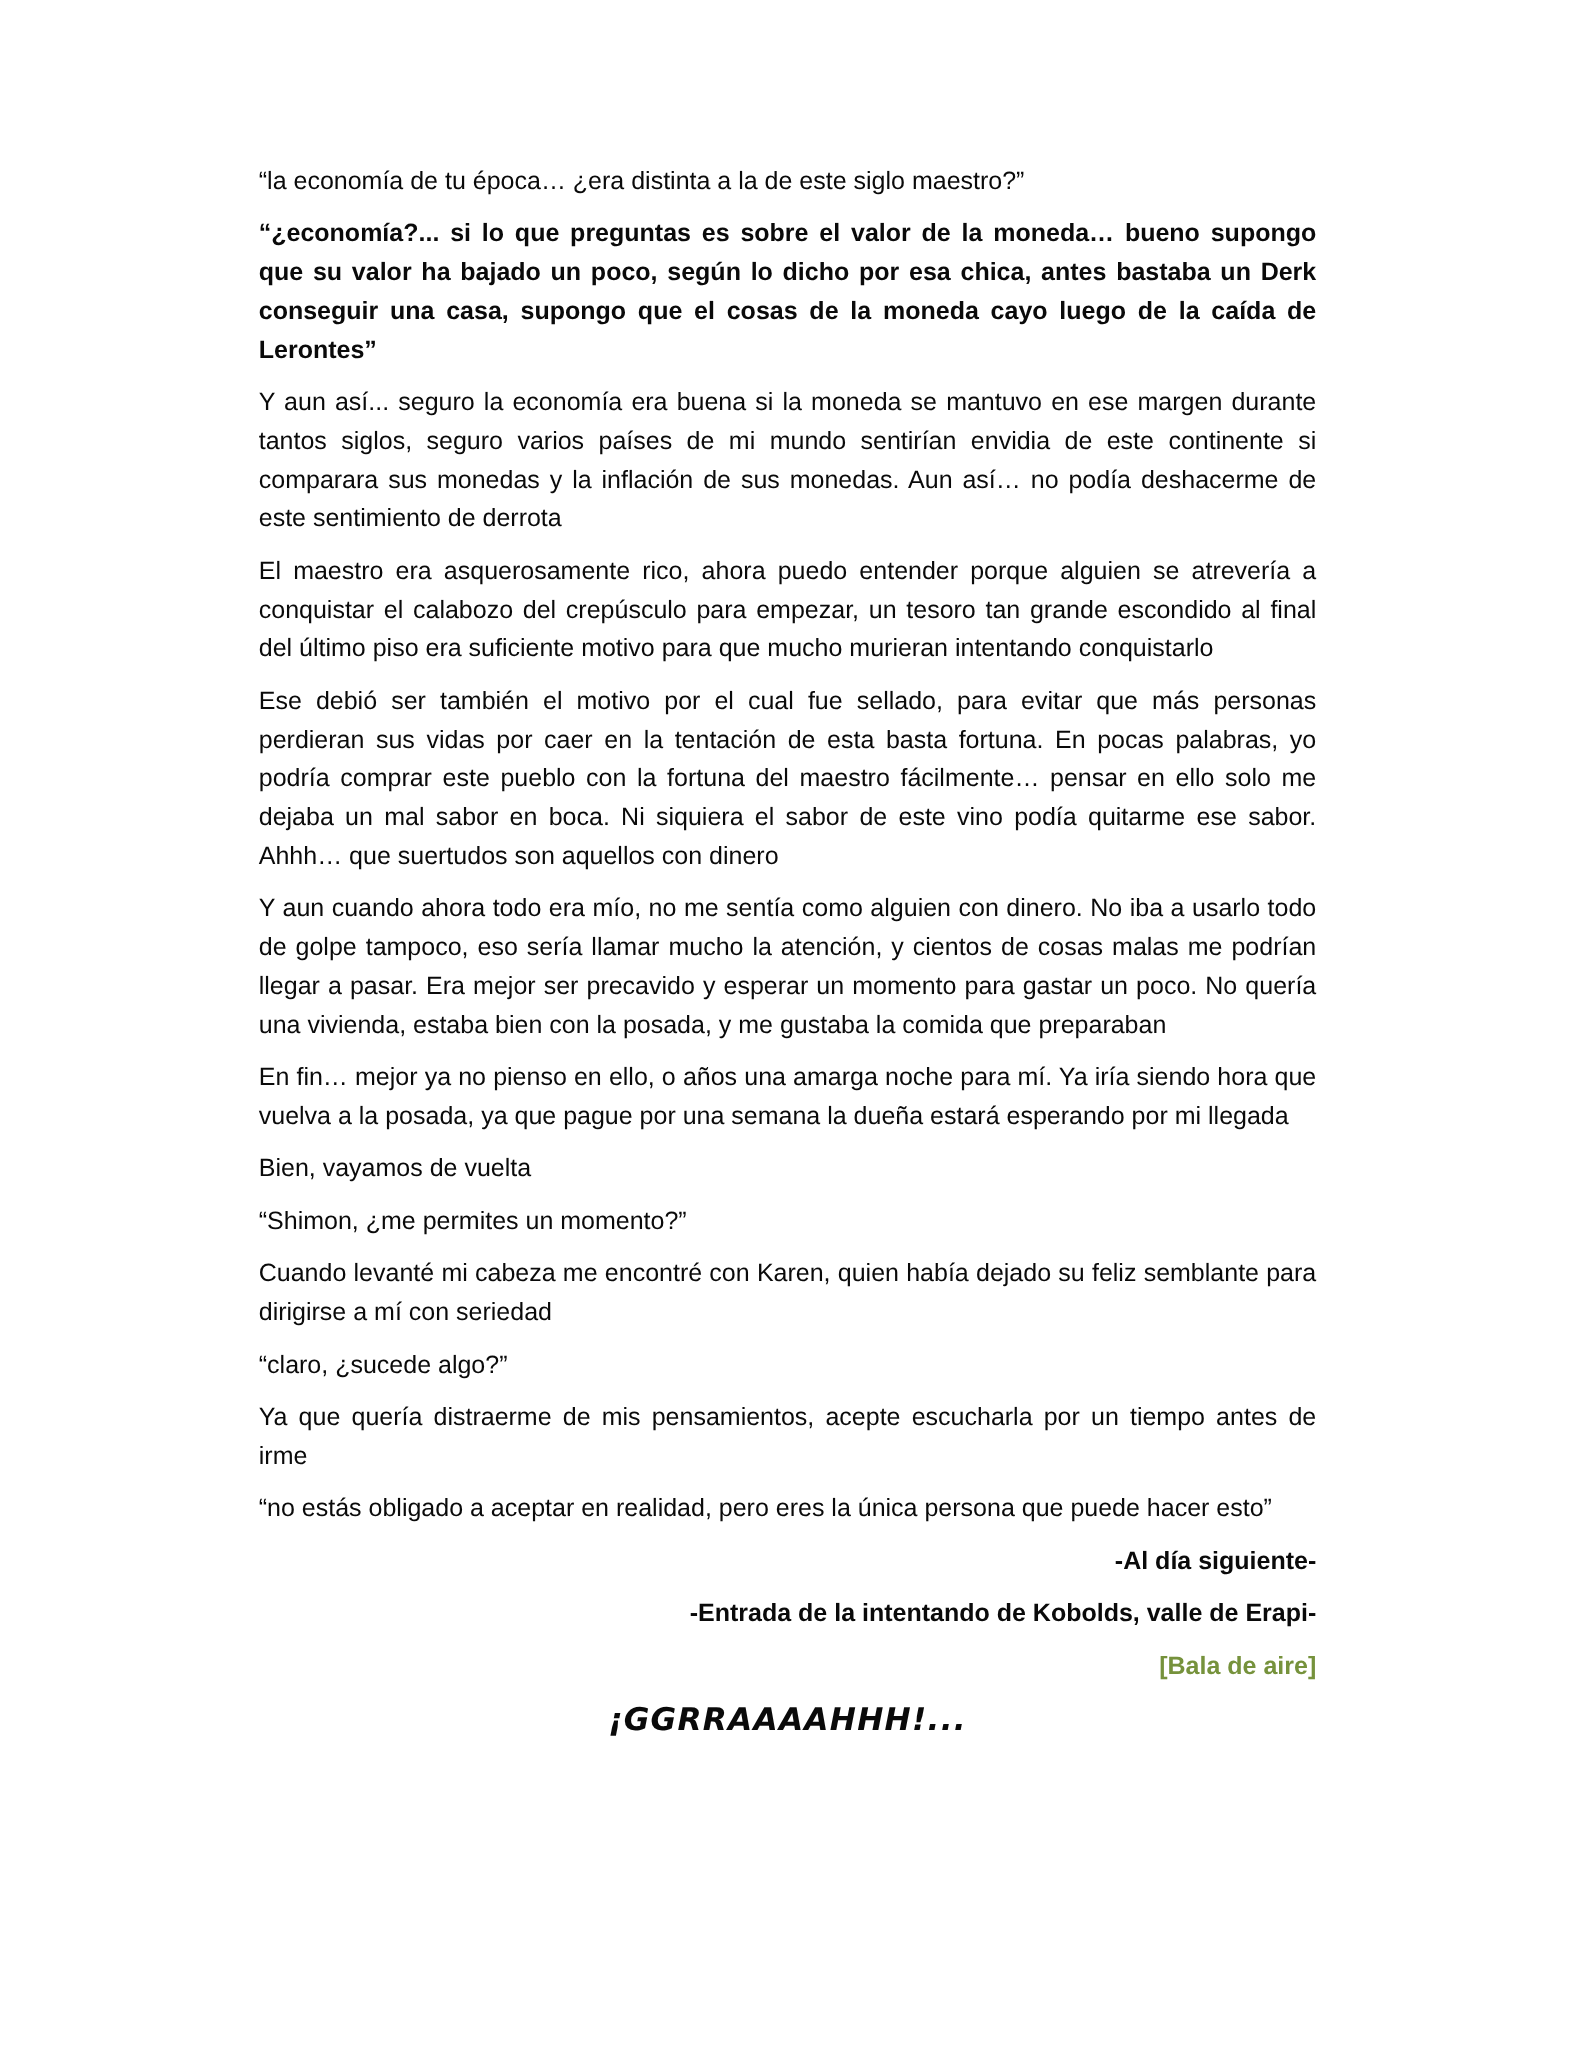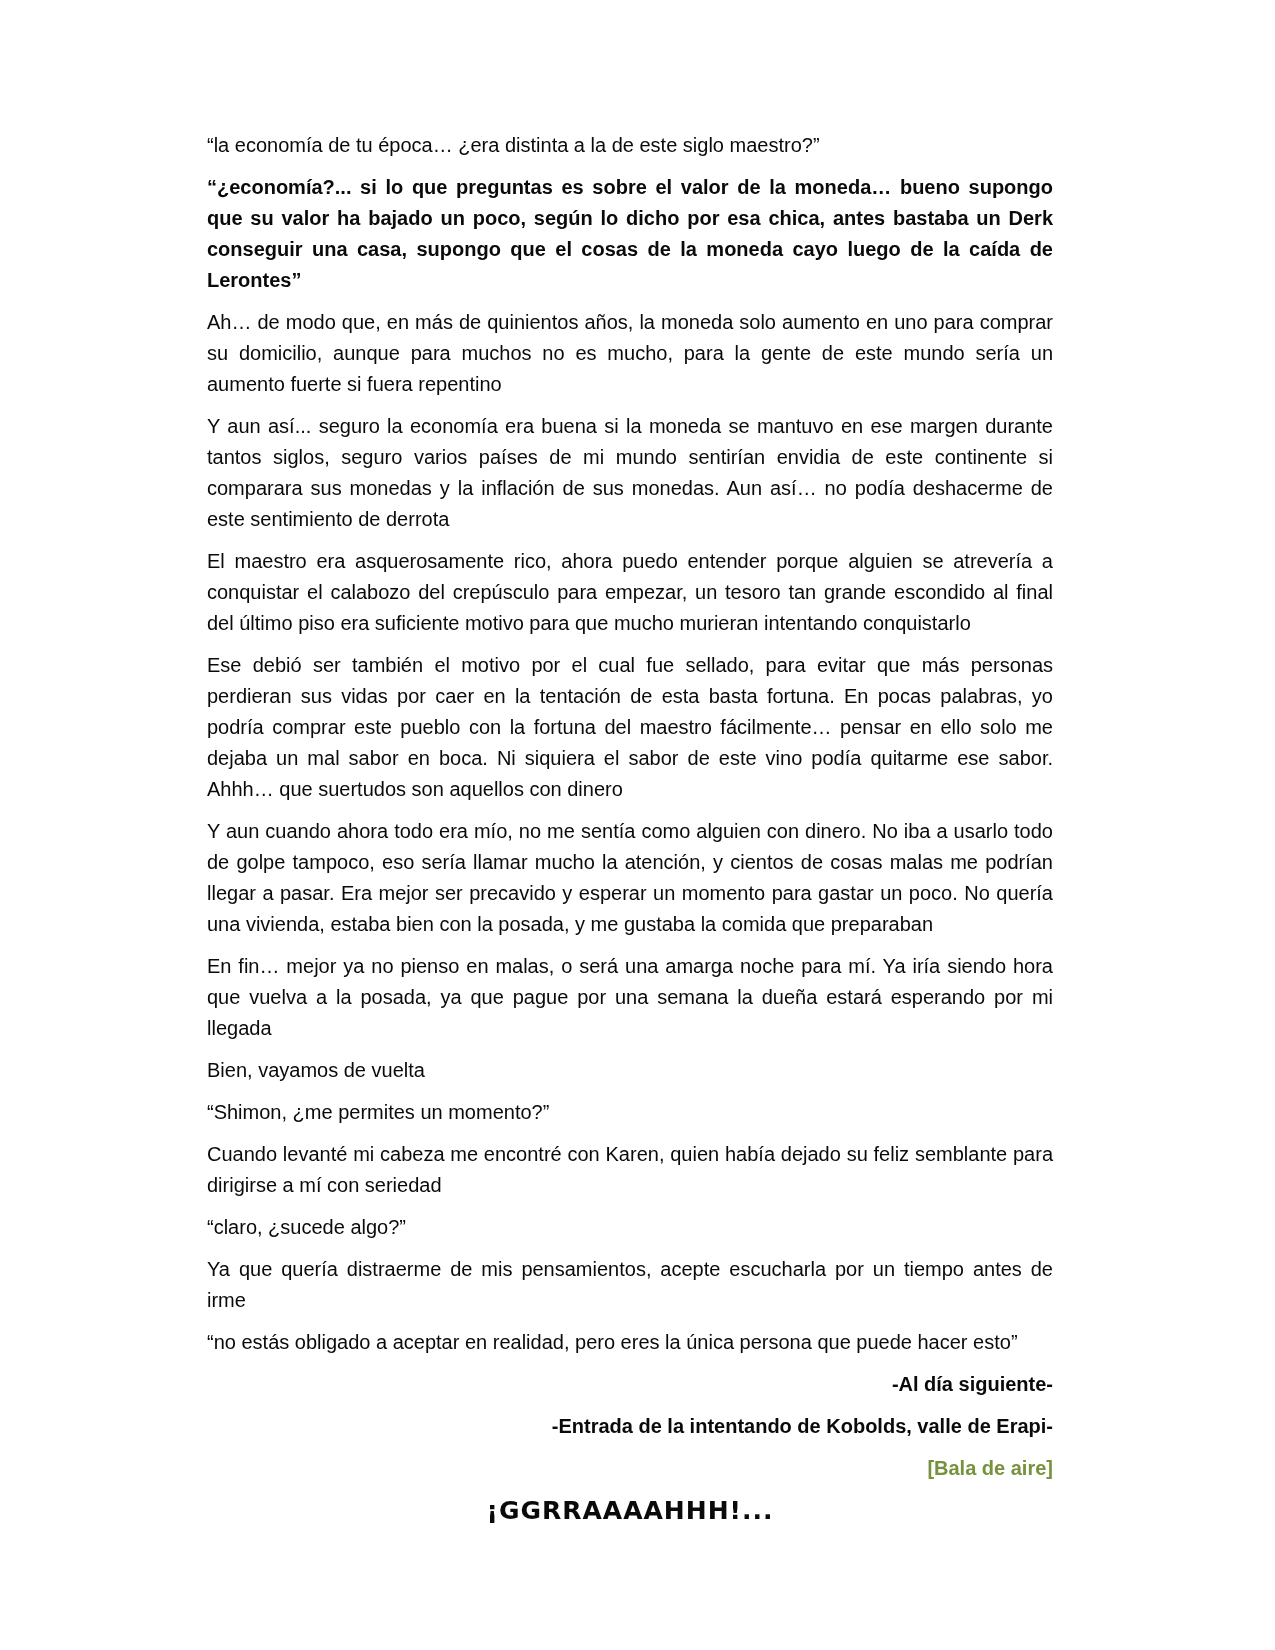--- a/index.html
+++ b/index.html
@@ -31,36 +31,36 @@
     text-align: right;
     font-weight: bold;
   }
   .para.green {
     color: var(--accent-green, #76923C);
   }
   .para.roar {
     text-align: center;
     font-family: "DejaVu Sans", "Liberation Sans", sans-serif;
     font-weight: 900;
+    font-style: italic;
     font-size: 25px;
     letter-spacing: 1px;
   }
 </style>
 </head>
 <body>
 
 <div class="page">
   <p class="para">“la economía de tu época… ¿era distinta a la de este siglo maestro?”</p>
   <p class="para bold">“¿economía?... si lo que preguntas es sobre el valor de la moneda… bueno supongo que su valor ha bajado un poco, según lo dicho por esa chica, antes bastaba un Derk conseguir una casa, supongo que el cosas de la moneda cayo luego de la caída de Lerontes”</p>
-  <p class="para">Ah… de modo que, en más de quinientos años, la moneda solo aumento en uno para comprar su domicilio, aunque para muchos no es mucho, para la gente de este mundo sería un aumento fuerte si fuera repentino</p>
   <p class="para">Y aun así... seguro la economía era buena si la moneda se mantuvo en ese margen durante tantos siglos, seguro varios países de mi mundo sentirían envidia de este continente si comparara sus monedas y la inflación de sus monedas. Aun así… no podía deshacerme de este sentimiento de derrota</p>
   <p class="para">El maestro era asquerosamente rico, ahora puedo entender porque alguien se atrevería a conquistar el calabozo del crepúsculo para empezar, un tesoro tan grande escondido al final del último piso era suficiente motivo para que mucho murieran intentando conquistarlo</p>
   <p class="para">Ese debió ser también el motivo por el cual fue sellado, para evitar que más personas perdieran sus vidas por caer en la tentación de esta basta fortuna. En pocas palabras, yo podría comprar este pueblo con la fortuna del maestro fácilmente… pensar en ello solo me dejaba un mal sabor en boca. Ni siquiera el sabor de este vino podía quitarme ese sabor. Ahhh… que suertudos son aquellos con dinero</p>
   <p class="para">Y aun cuando ahora todo era mío, no me sentía como alguien con dinero. No iba a usarlo todo de golpe tampoco, eso sería llamar mucho la atención, y cientos de cosas malas me podrían llegar a pasar. Era mejor ser precavido y esperar un momento para gastar un poco. No quería una vivienda, estaba bien con la posada, y me gustaba la comida que preparaban</p>
-  <p class="para">En fin… mejor ya no pienso en malas, o será una amarga noche para mí. Ya iría siendo hora que vuelva a la posada, ya que pague por una semana la dueña estará esperando por mi llegada</p>
+  <p class="para">En fin… mejor ya no pienso en ello, o años una amarga noche para mí. Ya iría siendo hora que vuelva a la posada, ya que pague por una semana la dueña estará esperando por mi llegada</p>
   <p class="para">Bien, vayamos de vuelta</p>
   <p class="para">“Shimon, ¿me permites un momento?”</p>
   <p class="para">Cuando levanté mi cabeza me encontré con Karen, quien había dejado su feliz semblante para dirigirse a mí con seriedad</p>
   <p class="para">“claro, ¿sucede algo?”</p>
   <p class="para">Ya que quería distraerme de mis pensamientos, acepte escucharla por un tiempo antes de irme</p>
   <p class="para">“no estás obligado a aceptar en realidad, pero eres la única persona que puede hacer esto”</p>
   <p class="para center">-Al día siguiente-</p>
   <p class="para center">-Entrada de la intentando de Kobolds, valle de Erapi-</p>
   <p class="para center green">[Bala de aire]</p>
   <p class="para roar">¡GGRRAAAAHHH!...</p>

